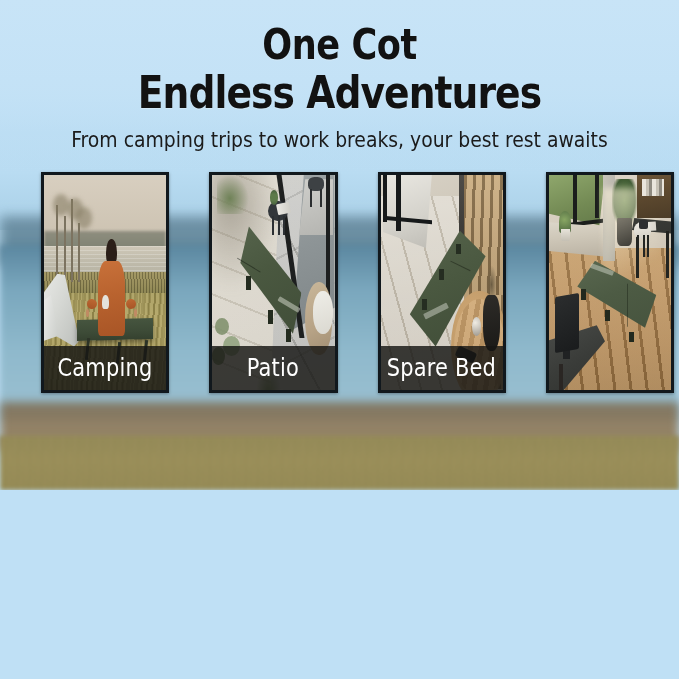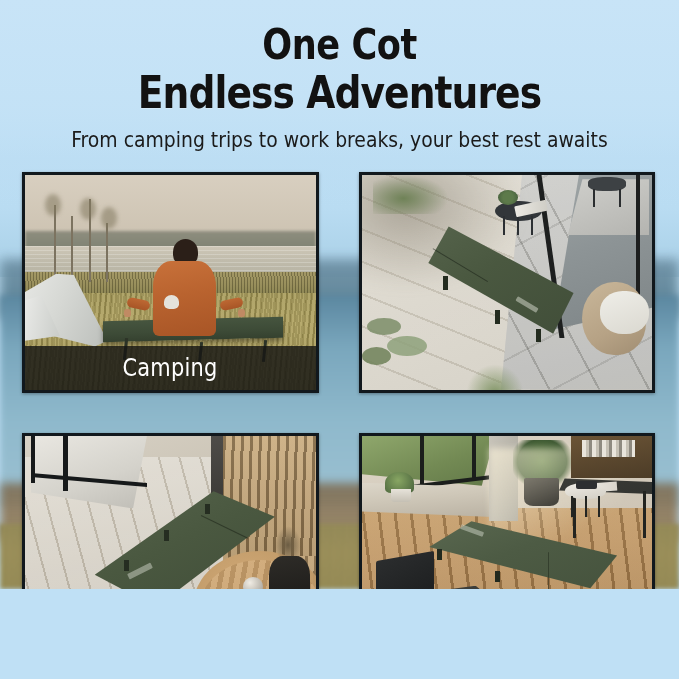--- a/index.html
+++ b/index.html
@@ -1,21 +1,21 @@
 <!DOCTYPE html>
 <html><head>
 <meta charset="utf-8">
 <style>
   html,body{margin:0;padding:0;}
   body{
     width:679px;height:679px;overflow:hidden;
     font-family:"Liberation Sans", sans-serif;
     background:#bfe0f5;
   }
-  .stage{position:relative;width:679px;height:589px;overflow:hidden;}
+  .stage{position:relative;width:679px;height:490px;overflow:hidden;}
 
   
   .bg{position:absolute;inset:0;overflow:hidden;}
   .bg-sky{position:absolute;left:0;right:0;top:0;height:47%;
     background:linear-gradient(180deg,#c4e2f6 0%,#bfe0f5 40%,#b9dcf2 75%,#a8cfe6 100%);}
   .bg-hills{position:absolute;left:0;right:0;top:44%;height:10%;
     background:linear-gradient(180deg,#6d8fa3 0%,#5d8295 55%,#4f7688 100%);
     filter:blur(6px);opacity:.9;}
   .bg-water{position:absolute;left:0;right:0;top:50%;height:36%;
     background:linear-gradient(180deg,#5b87a0 0%,#7aa7bd 25%,#8fb9cc 60%,#9cc1d2 100%);
@@ -45,22 +45,22 @@
   }
   .title .l1{display:block;padding-top:22px;}
   .title .l2{display:block;font-size:45px;line-height:49px;letter-spacing:-1px;}
   .subtitle{
     font-family:"DejaVu Sans Condensed","Liberation Sans", sans-serif;
     font-size:22px;color:#1b1b1b;font-weight:400;margin-top:10px;
     transform:scaleX(.95);transform-origin:center;
   }
 
   
-  .grid{position:absolute;left:22px;top:172px;width:633px;height:481px;
-    display:grid;grid-template-columns:1fr 1fr;grid-template-rows:1fr 1fr;
+  .grid{position:absolute;left:41px;top:172px;width:633px;height:481px;
+    display:grid;grid-template-columns:1fr 1fr 1fr 1fr;grid-template-rows:1fr 1fr;
     column-gap:15px;row-gap:15px;z-index:4;gap:40px;}
   .panel{position:relative;overflow:hidden;border:3px solid #11181d;
     box-shadow:0 1px 3px rgba(0,0,0,.35);}
   .photo{position:absolute;left:0;right:0;top:0;bottom:0;overflow:hidden;}
   .label{position:absolute;left:0;right:0;bottom:0;height:44px;
     background:rgba(22,22,20,.82);
     display:flex;align-items:center;justify-content:center;}
   .label span{
     font-family:"DejaVu Sans Condensed","Liberation Sans", sans-serif;
     color:#fff;font-size:24px;font-weight:400;letter-spacing:.2px;
@@ -389,20 +389,23 @@
         <div class="chair"></div>
         <div class="cushion"></div>
         <div class="greentop"></div>
         <div class="shrub">
           <div class="leafblob" style="left:6%;top:18%;width:34%;height:22%"></div>
           <div class="leafblob" style="left:26%;top:42%;width:40%;height:26%;background:#8fa27c"></div>
           <div class="leafblob" style="left:0%;top:56%;width:30%;height:24%;background:#6f8259"></div>
         </div>
         <div class="succulent"></div>
       </div>
+      <div class="label">
+        <span>Patio</span>
+      </div>
     </div>
 
     <div class="panel p3">
       <div class="photo">
         <div class="room"></div>
         <div class="floor"></div>
         <div class="darkwall"></div>
         <div class="slider"></div>
         <div class="sframe sf1"></div>
         <div class="sframe sf2"></div>
@@ -414,20 +417,23 @@
         <div class="cotlogo"></div>
         <div class="cotleg c1"></div>
         <div class="cotleg c2"></div>
         <div class="cotleg c3"></div>
         <div class="rtable"></div>
         <div class="rtable-in"></div>
         <div class="remote"></div>
         <div class="ball"></div>
         <div class="twig"></div>
         <div class="vase"></div>
+      </div>
+      <div class="label">
+        <span>Spare Bed</span>
       </div>
     </div>
 
     <div class="panel p4">
       <div class="photo">
         <div class="room"></div>
         <div class="floor"></div>
         <div class="window"></div>
         <div class="wframe wf1"></div>
         <div class="wframe wf2"></div>

